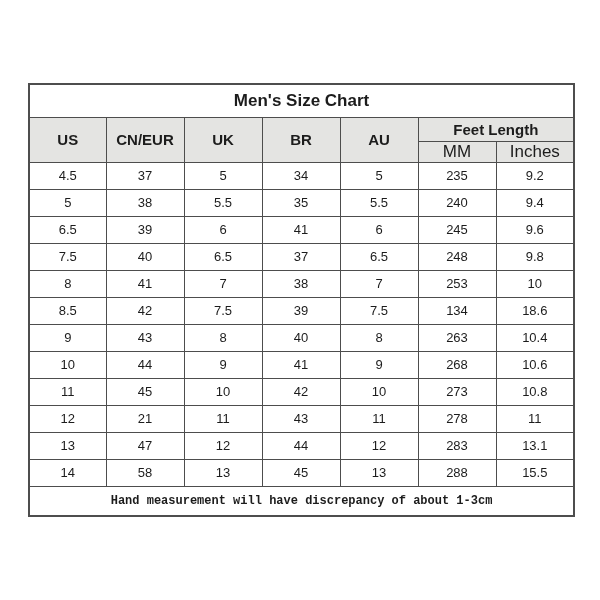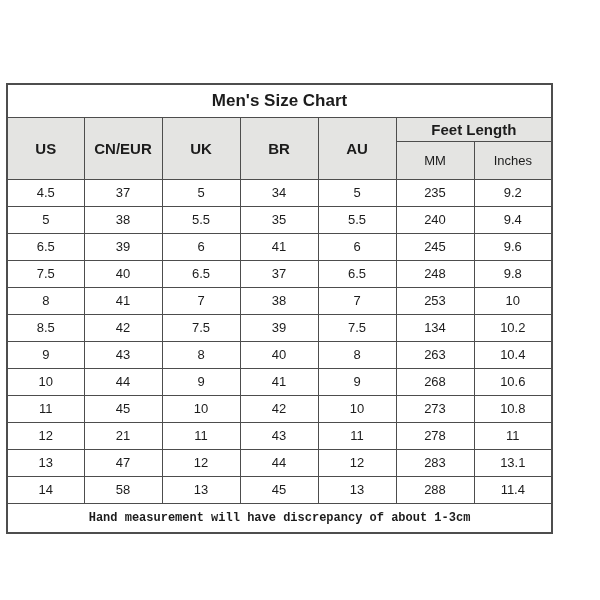--- a/index.html
+++ b/index.html
@@ -18,21 +18,21 @@
   }
   .canvas {
     position: absolute;
     width: 600px;
     height: 600px;
     background: var(--page-bg);
     overflow: hidden;
   }
   table.size-table {
     position: absolute;
-    left: 6px;
+    left: 28px;
     top: 83px;
     width: 545px;
     border-collapse: collapse;
     table-layout: fixed;
     border: 2px solid var(--border);
   }
   table.size-table th,
   table.size-table td {
     border: 1px solid var(--border);
     text-align: center;
@@ -47,22 +47,22 @@
     background: var(--page-bg);
   }
   tr.head-row-1 th {
     background: var(--header-bg);
     font-weight: bold;
     font-size: 15px;
   }
   tr.head-row-1 th.group-head { height: 24px; }
   tr.head-row-2 th {
     background: var(--header-bg);
-    height: 38px;
-    font-size: 13px;
+    height: 16px;
+    font-size: 17px;
     font-weight: normal;
   }
   tbody td {
     height: 27px;
     font-size: 13px;
     font-weight: normal;
     background: var(--page-bg);
   }
   tfoot td {
     height: 30px;
@@ -150,21 +150,21 @@
           <td>253</td>
           <td>10</td>
         </tr>
         <tr>
           <td>8.5</td>
           <td>42</td>
           <td>7.5</td>
           <td>39</td>
           <td>7.5</td>
           <td>134</td>
-          <td>10.2</td>
+          <td>18.6</td>
         </tr>
         <tr>
           <td>9</td>
           <td>43</td>
           <td>8</td>
           <td>40</td>
           <td>8</td>
           <td>263</td>
           <td>10.4</td>
         </tr>
@@ -204,21 +204,21 @@
           <td>283</td>
           <td>13.1</td>
         </tr>
         <tr>
           <td>14</td>
           <td>58</td>
           <td>13</td>
           <td>45</td>
           <td>13</td>
           <td>288</td>
-          <td>11.4</td>
+          <td>15.5</td>
         </tr>
       </tbody>
     <tfoot>
       <tr>
         <td colspan="7">Hand measurement will have discrepancy of about 1-3cm</td>
       </tr>
     </tfoot>
   </table>
 </div>
 

